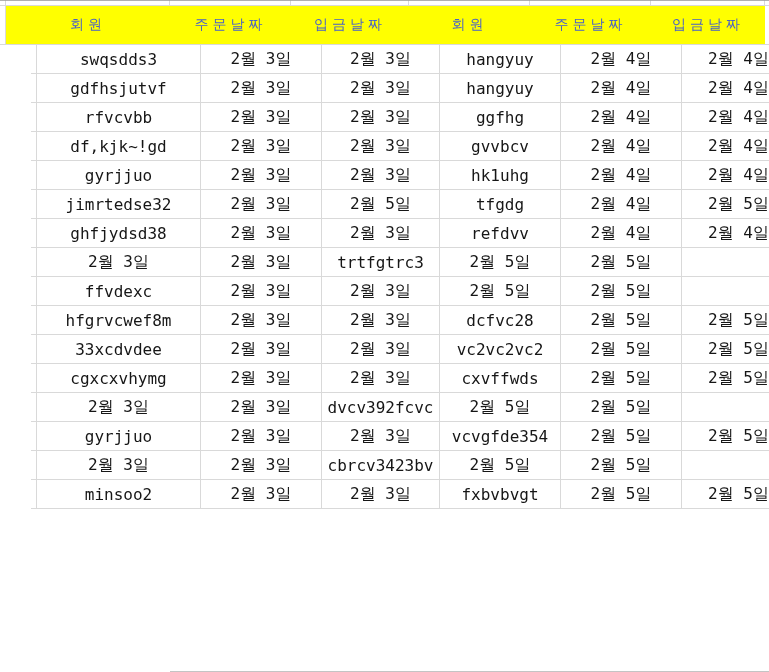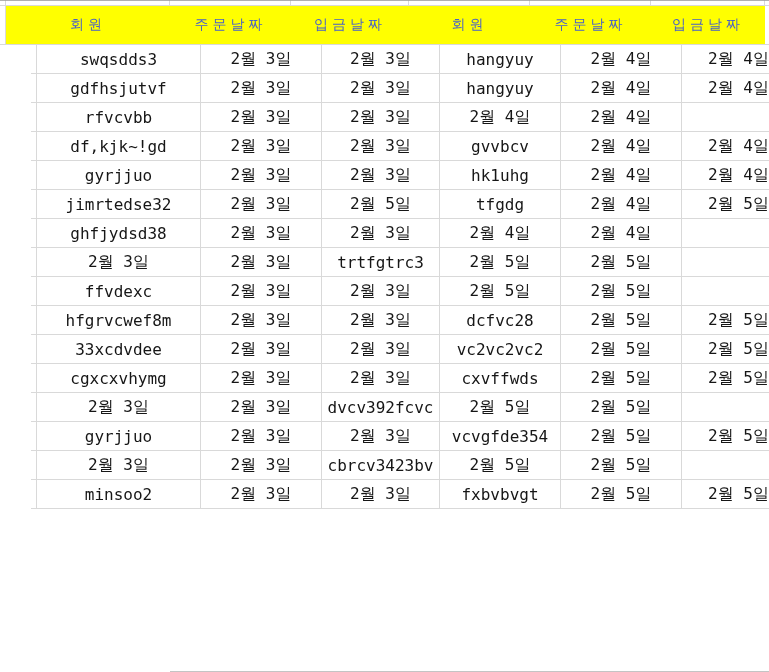--- a/index.html
+++ b/index.html
@@ -98,20 +98,21 @@
         <div class="cell">hangyuy</div>
         <div class="cell">2월 4일</div>
         <div class="cell">2월 4일</div>
         <div class="cell"></div>
       </div>
       <div class="row body-row">
         <div class="cell"></div>
         <div class="cell">rfvcvbb</div>
         <div class="cell">2월 3일</div>
         <div class="cell">2월 3일</div>
+        <div class="cell">ggfhg</div>
         <div class="cell">2월 4일</div>
         <div class="cell">2월 4일</div>
         <div class="cell"></div>
       </div>
       <div class="row body-row">
         <div class="cell"></div>
         <div class="cell">df,kjk~!gd</div>
         <div class="cell">2월 3일</div>
         <div class="cell">2월 3일</div>
         <div class="cell">gvvbcv</div>
@@ -137,20 +138,21 @@
         <div class="cell">tfgdg</div>
         <div class="cell">2월 4일</div>
         <div class="cell">2월 5일</div>
         <div class="cell"></div>
       </div>
       <div class="row body-row">
         <div class="cell"></div>
         <div class="cell">ghfjydsd38</div>
         <div class="cell">2월 3일</div>
         <div class="cell">2월 3일</div>
+        <div class="cell">refdvv</div>
         <div class="cell">2월 4일</div>
         <div class="cell">2월 4일</div>
         <div class="cell"></div>
       </div>
       <div class="row body-row">
         <div class="cell"></div>
         <div class="cell">2월 3일</div>
         <div class="cell">2월 3일</div>
         <div class="cell">trtfgtrc3</div>
         <div class="cell">2월 5일</div>

